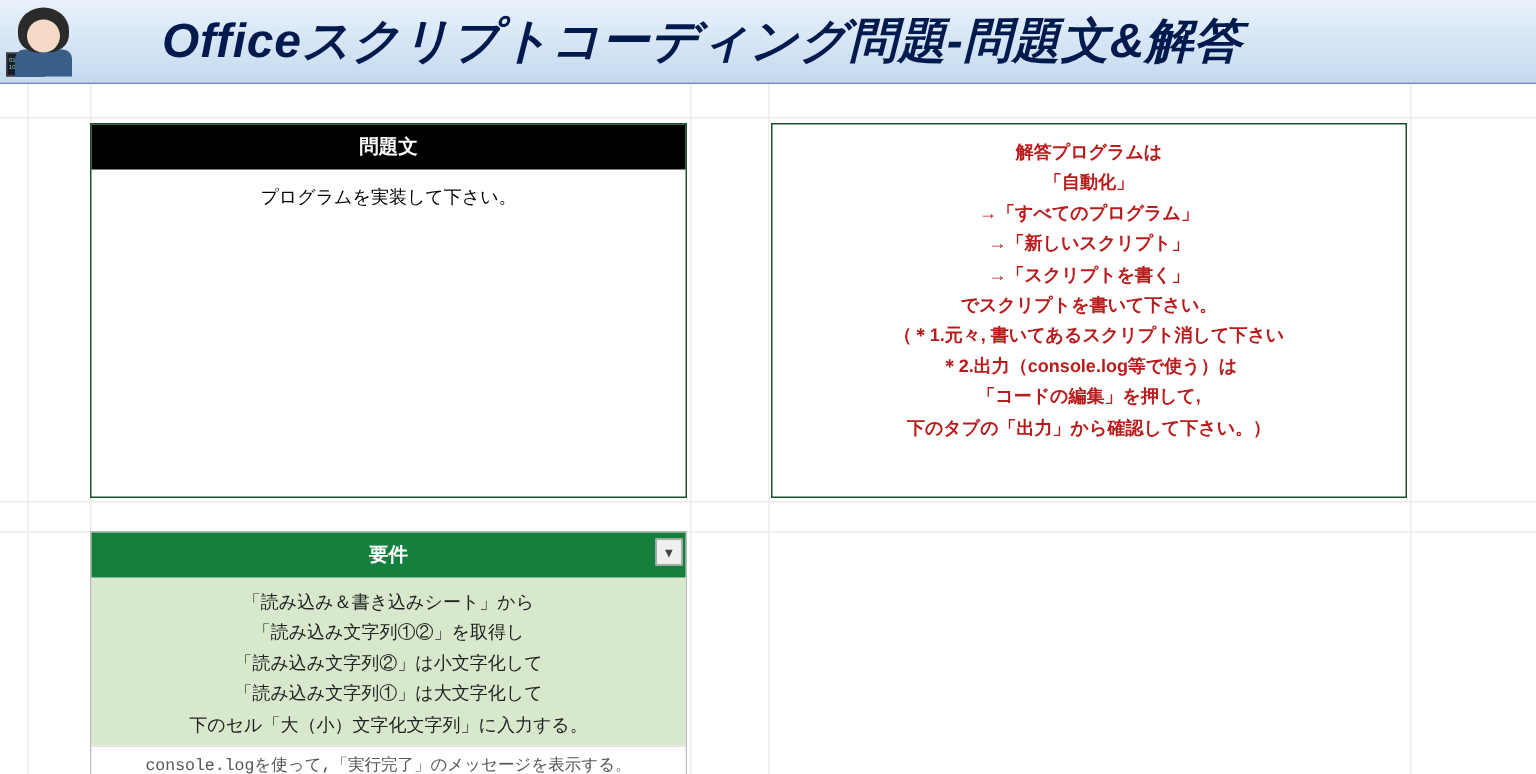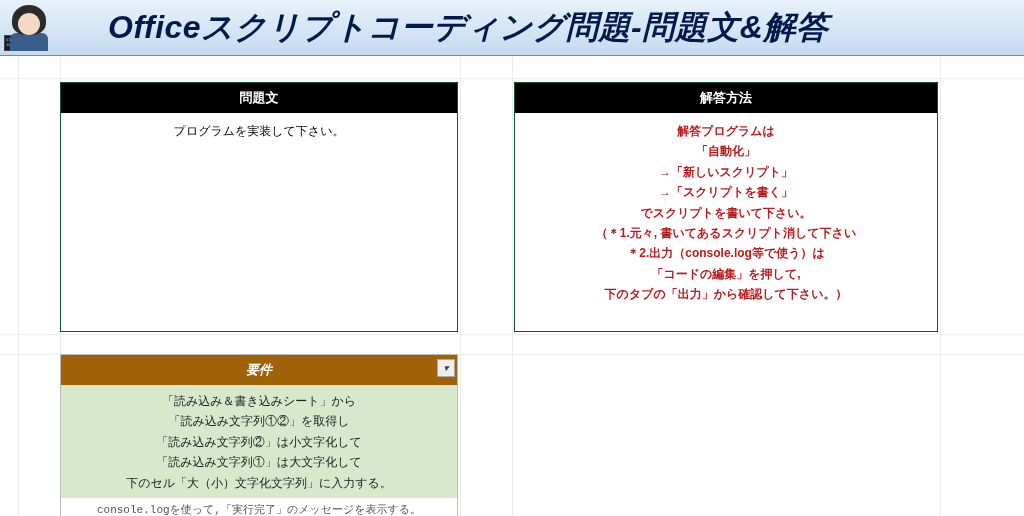--- a/index.html
+++ b/index.html
@@ -87,28 +87,27 @@
     text-align:center;
     line-height:1.7;
   }
   .red { color:#b91c1c; font-weight:700; }
 
   .req-box {
     position:absolute;
     border:1px solid #bbb;
   }
   .req-head {
-    background:#a16207;
+    background:#15803d;
     color:#fff;
     text-align:center;
     font-size:13px;
     font-weight:700;
     padding:6px 0;
     position:relative;
-    font-style:italic;
   }
   .req-head .dd {
     position:absolute; right:2px; top:4px;
     width:18px; height:18px;
     background:#efefef;
     border:1px solid #aaa;
     font-size:9px;
     color:#444;
     text-align:center;
     line-height:16px;
@@ -156,24 +155,24 @@
   <div class="hline" style="top:298px"></div>
 
   <div class="panel" style="left:60px; top:26px; width:398px; height:250px;">
     <div class="panel-head">問題文</div>
     <div class="panel-body">
       <div>プログラムを実装して下さい。</div>
     </div>
   </div>
 
   <div class="panel" style="left:514px; top:26px; width:424px; height:250px;">
-    <div class="panel-head">解答方法</div>
     <div class="panel-body red">
       <div>解答プログラムは</div>
       <div>「自動化」</div>
+      <div>→「すべてのプログラム」</div>
       <div>→「新しいスクリプト」</div>
       <div>→「スクリプトを書く」</div>
       <div>でスクリプトを書いて下さい。</div>
       <div>（＊1.元々, 書いてあるスクリプト消して下さい</div>
       <div>＊2.出力（console.log等で使う）は</div>
       <div>「コードの編集」を押して,</div>
       <div>下のタブの「出力」から確認して下さい。）</div>
     </div>
   </div>
 

